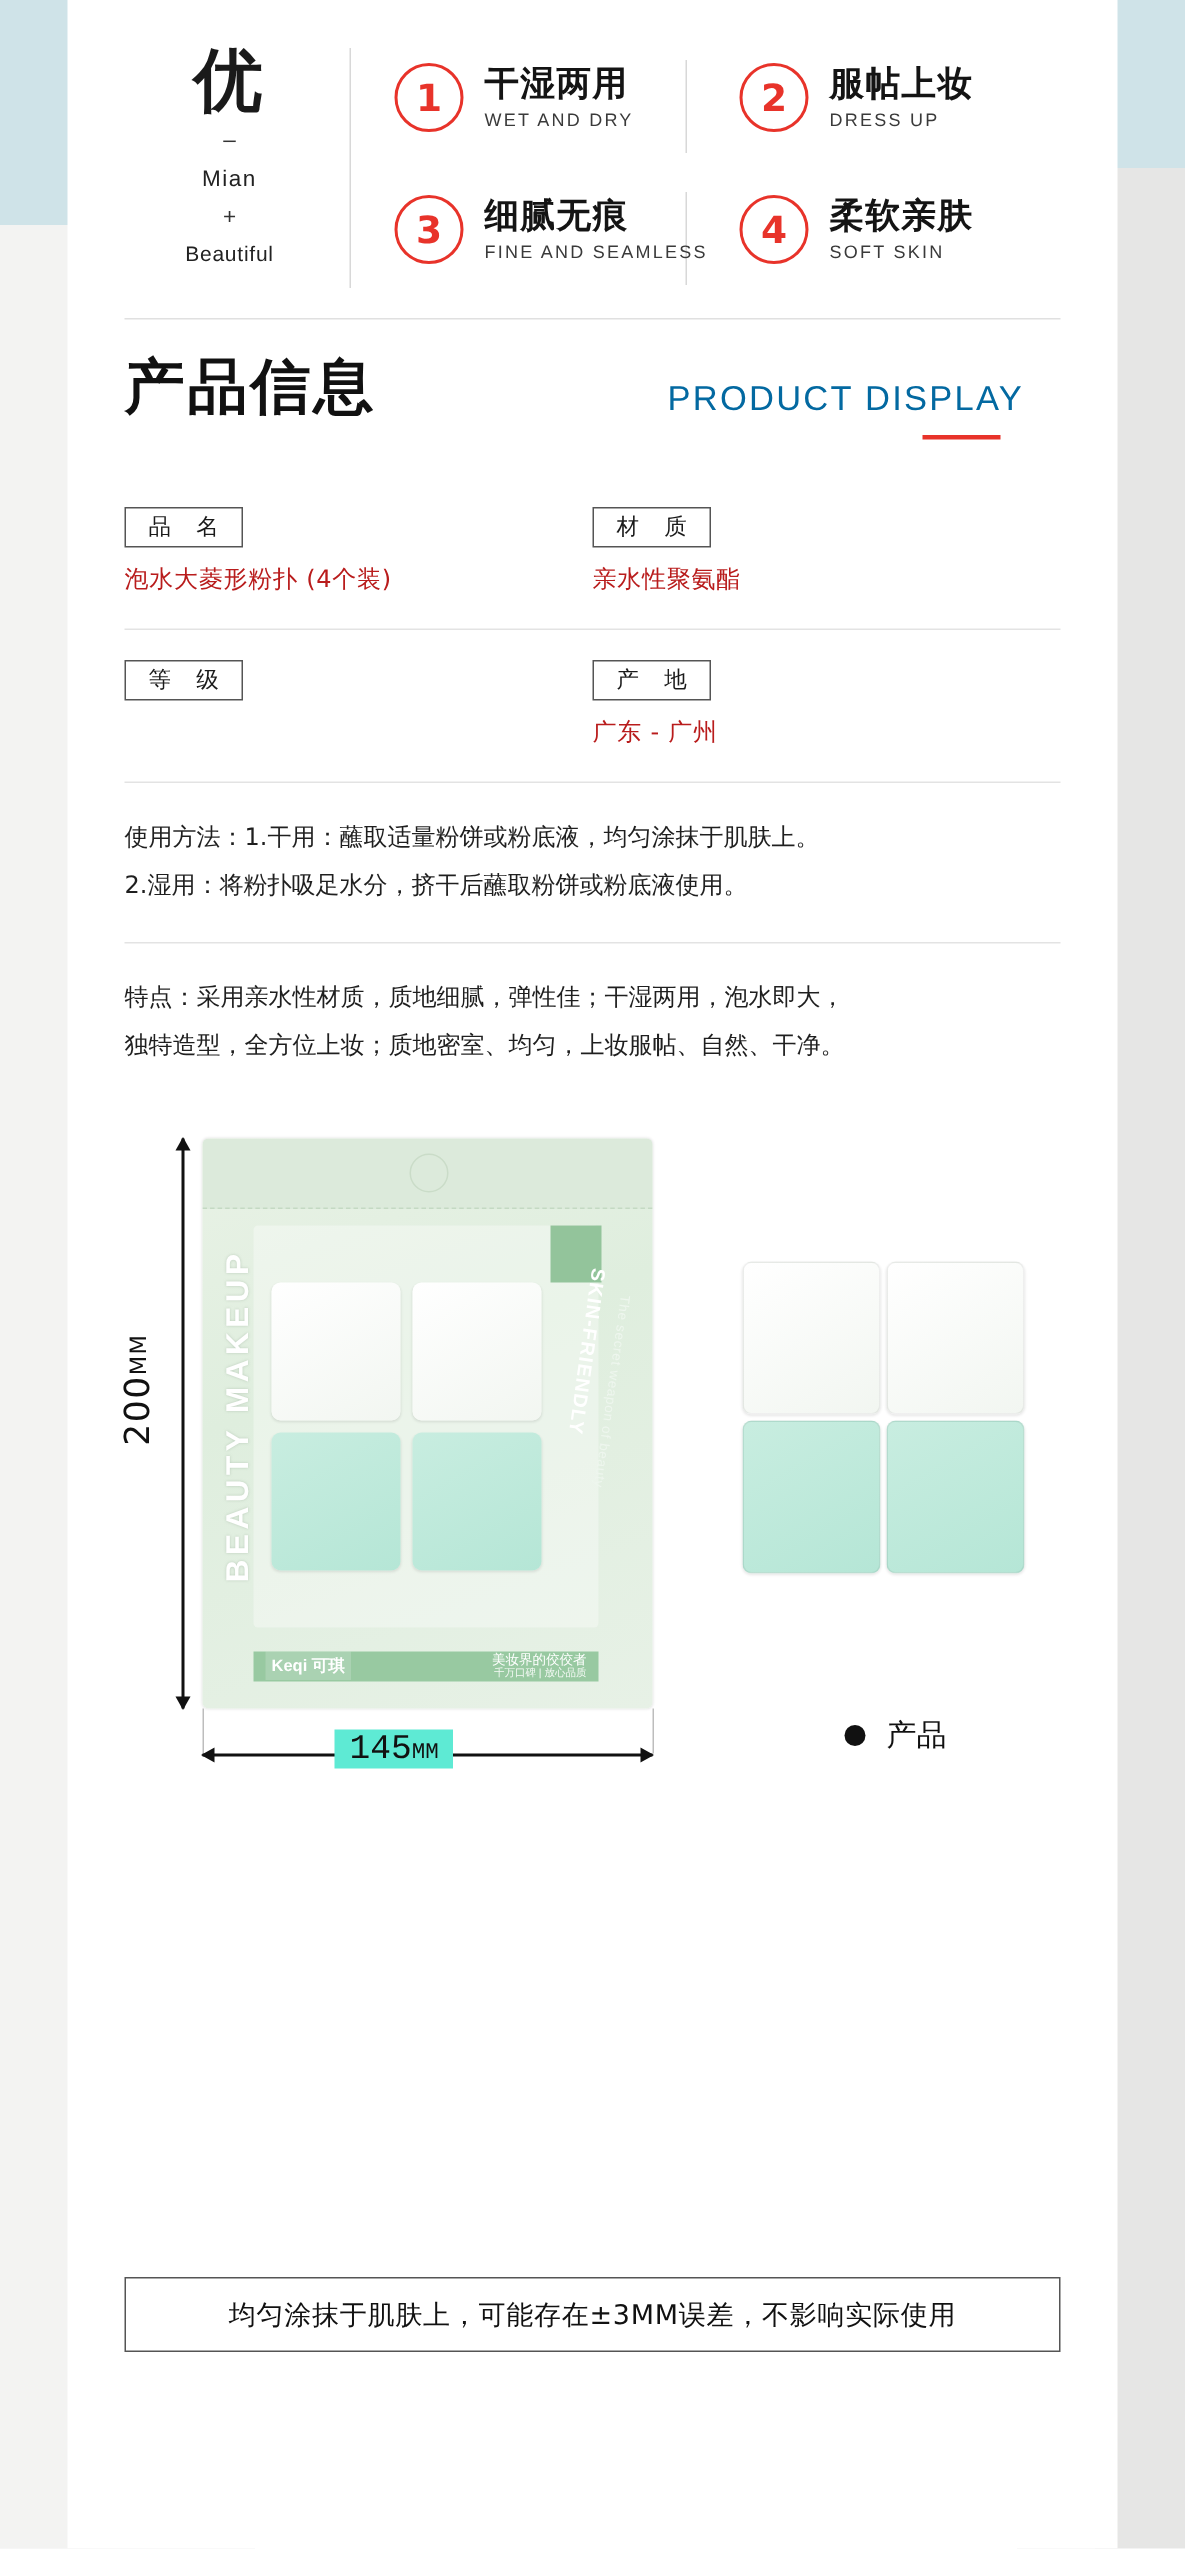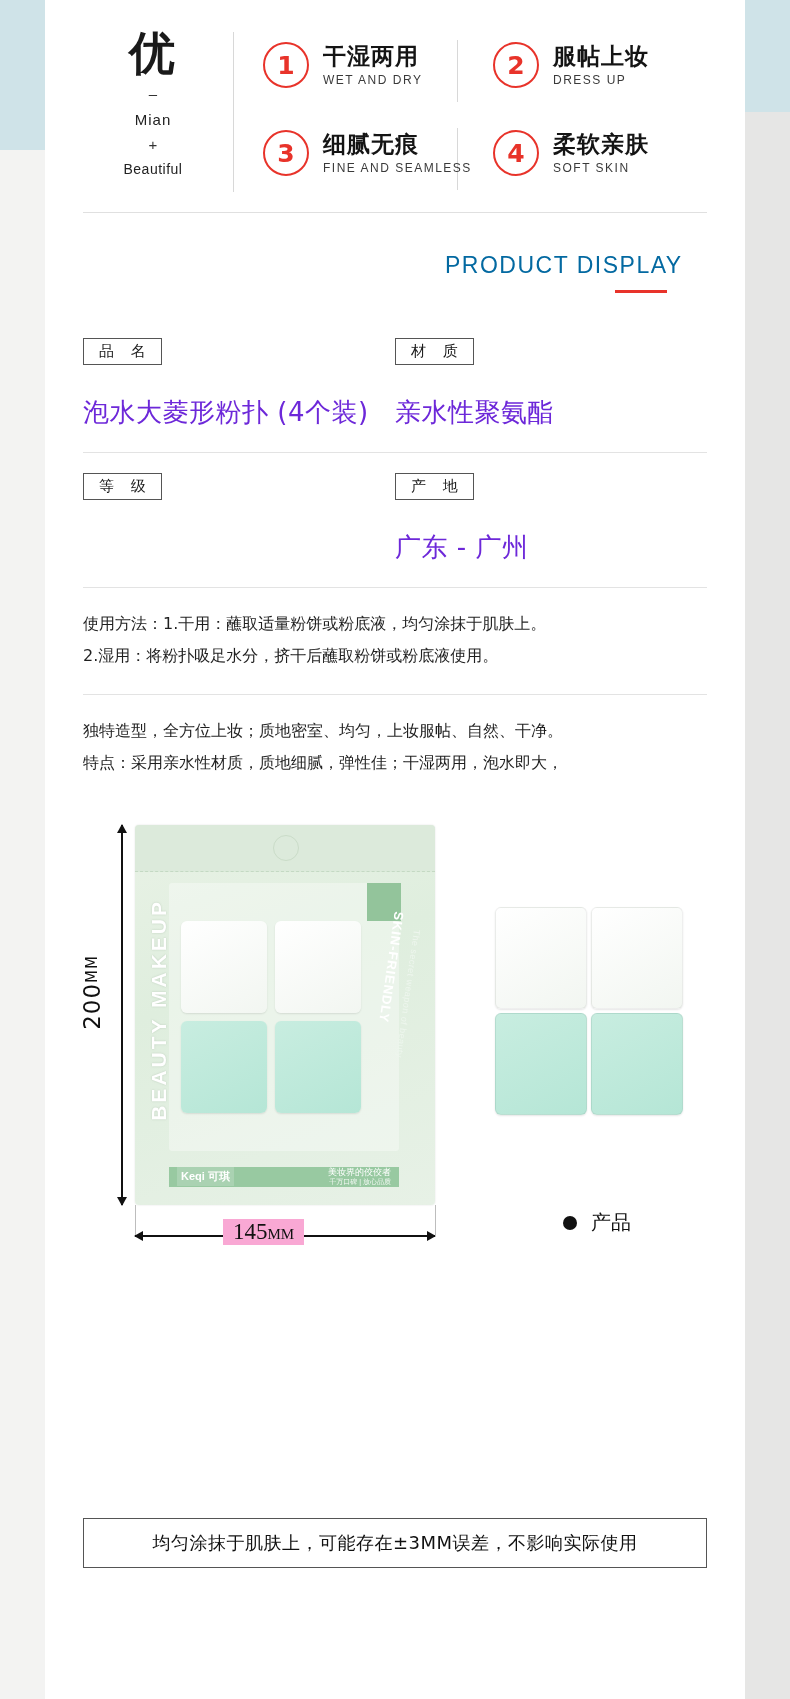--- a/index.html
+++ b/index.html
@@ -199,23 +199,23 @@
     display: inline-block;
     border: 1px solid #555;
     font-size: 15px;
     color: #1a1a1a;
     padding: 3px 9px;
     letter-spacing: 6px;
     text-indent: 6px;
     font-family: "DejaVu Sans", sans-serif;
   }
   .spec-value {
-    font-size: 26px;
-    color: #6d28d9;
-    margin-top: 30px;
+    font-size: 16px;
+    color: #b91c1c;
+    margin-top: 11px;
     font-family: "DejaVu Sans", sans-serif;
     letter-spacing: 0.5px;
   }
   .spec-value.spaced { letter-spacing: 5px; }
   .hr-thin {
     height: 1px;
     background: #e3e3e3;
     margin: 22px 0 20px 0;
   }
 
@@ -443,25 +443,25 @@
     top: -4px;
     border-top: 5px solid transparent;
     border-bottom: 5px solid transparent;
   }
   .h-measure:before { left: -1px;  border-right: 9px solid #111; }
   .h-measure:after  { right: -1px; border-left: 9px solid #111; }
   .h-label {
     position: absolute;
     left: 178px;
     top: 412px;
-    background: #f9a8d4;
+    background: #5eead4;
     padding: 0 10px;
     font-size: 23px;
     color: #111;
-    font-family: Liberation Serif, serif;
+    font-family: Liberation Mono, monospace;
   }
   .h-label .unit { font-size: 15px; }
   .tick {
     position: absolute;
     width: 1px;
     background: #bdbdbd;
   }
   .tick.t1 { left: 90px;  top: 398px; height: 30px; }
   .tick.t2 { left: 390px; top: 398px; height: 30px; }
 
@@ -534,20 +534,21 @@
       <div class="feat-texts">
         <div class="feat-cn">柔软亲肤</div>
         <div class="feat-en">SOFT SKIN</div>
       </div>
     </div>
 
     <div class="sep-line" style="top:212px;"></div>
   </div>
 
   <div class="pi-header">
+    <div class="pi-title">产品信息</div>
     <div class="pi-sub">PRODUCT DISPLAY</div>
     <div class="pi-underline"></div>
   </div>
 
   <div class="specs">
     <div class="spec-row">
       <div class="spec-cell">
         <div class="spec-label">品  名</div>
         <div class="spec-value">泡水大菱形粉扑 (4个装)</div>
       </div>
@@ -569,22 +570,22 @@
       </div>
     </div>
 
     <div class="hr-thin"></div>
   </div>
 
   <div class="para-block">
     <div class="para">使用方法：1.干用：蘸取适量粉饼或粉底液，均匀涂抹于肌肤上。</div>
     <div class="para">2.湿用：将粉扑吸足水分，挤干后蘸取粉饼或粉底液使用。</div>
     <div class="hr-thin"></div>
+    <div class="para">特点：采用亲水性材质，质地细腻，弹性佳；干湿两用，泡水即大，</div>
     <div class="para">独特造型，全方位上妆；质地密室、均匀，上妆服帖、自然、干净。</div>
-    <div class="para">特点：采用亲水性材质，质地细腻，弹性佳；干湿两用，泡水即大，</div>
   </div>
 
   <div class="dim-area">
 
     <div class="v-measure"></div>
     <div class="v-label"><span>200</span><span class="unit">MM</span></div>
 
     <div class="pack">
       <div class="pack-zip"></div>
       <div class="pack-hole"></div>

